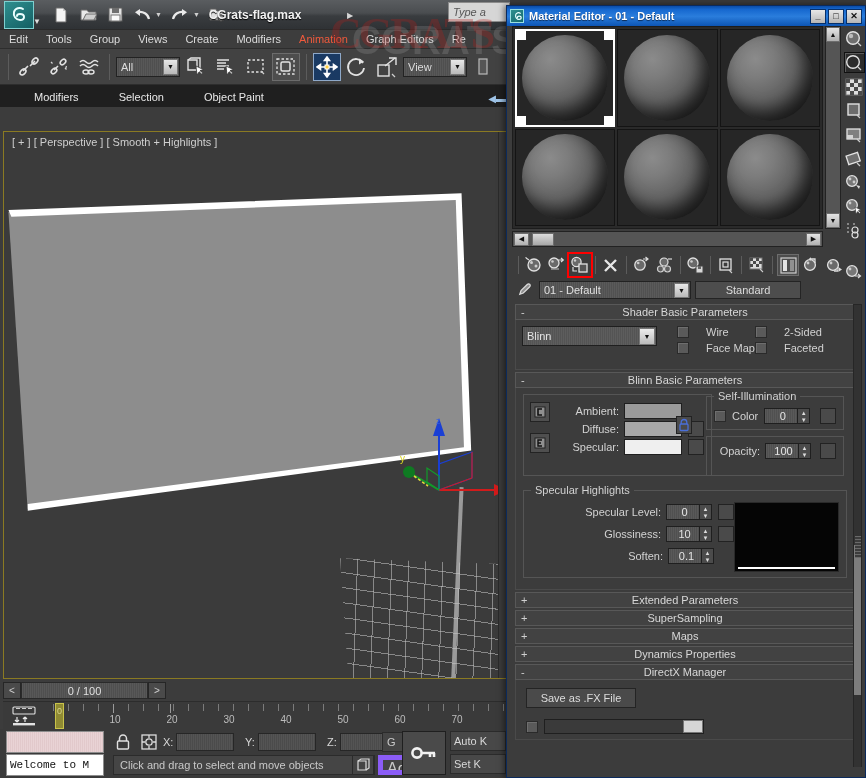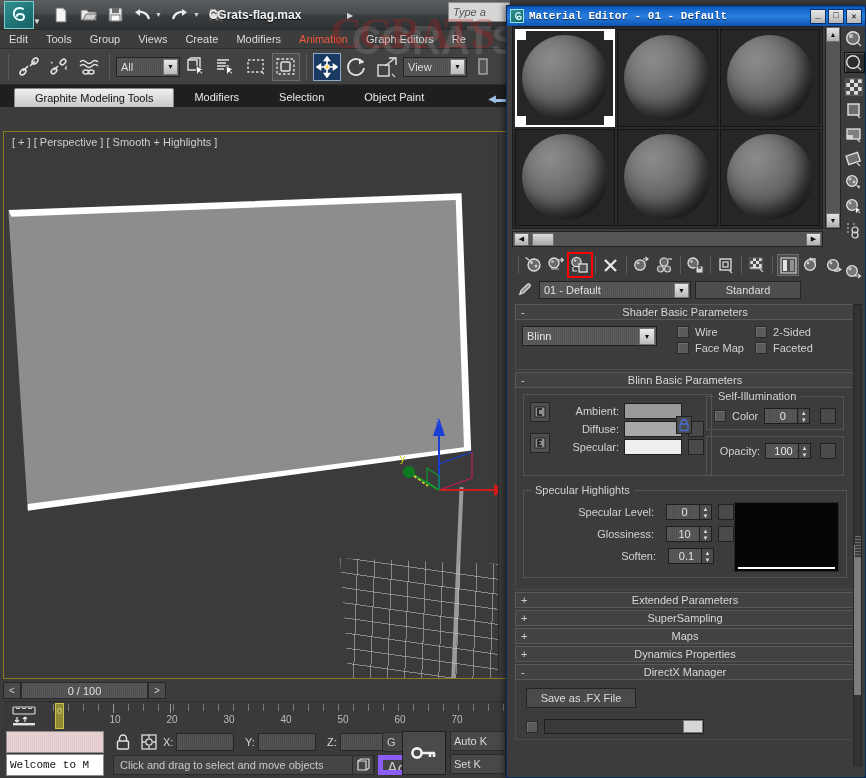--- a/index.html
+++ b/index.html
@@ -259,21 +259,21 @@
   #mtl-editor {
     position:absolute; left:506px; top:5px; width:360px; height:773px;
     background:#3c3c3c;
     border:1px solid #0b2a5c;
     box-shadow:-2px 0 6px rgba(0,0,0,.5);
     overflow:hidden;
   }
   .me-titlebar {
     height:20px;
     background:linear-gradient(to bottom,#0a4ca8 0%,#1668cf 18%,#2a7ddc 52%,#0d55b4 100%);
-    display:flex; align-items:center; padding-left:3px;font-family:Liberation Mono, monospace;
+    display:flex; align-items:center; padding-left:3px;
   }
   .me-ico {
     width:14px;height:14px;
     background:linear-gradient(145deg,#2f8f8f,#14696d);
     border:1px solid #9ae0e0; color:#eaffff; font-size:9px;
     display:flex;align-items:center;justify-content:center; font-weight:bold;
   }
   .me-title { color:#fff; font-weight:bold; font-size:11px; margin-left:5px; text-shadow:0 1px 1px #0a2a55;}
   .me-wbtns { margin-left:auto; display:flex; gap:2px; padding-right:3px;}
   .me-wbtn {
@@ -394,21 +394,21 @@
     background-image: repeating-linear-gradient(90deg,#5d5d5d 0 1px,#545454 1px 2px);
   }
   .shader-combo .arw {
     width:16px;height:17px;margin:1px;background:linear-gradient(#ededed,#bbb);
     border:1px solid #777;color:#111;font-size:7px;display:flex;align-items:center;justify-content:center;
   }
   .chk {
     width:12px;height:12px;background:#5a5a5a;border:1px solid #2a2a2a; display:inline-block;
     box-shadow: inset 1px 1px 0 rgba(255,255,255,.12);
   }
-  .chk-lbl { color:#d2d2d2; font-size:11px; margin-left:6px;}
+  .chk-lbl { color:#d2d2d2; font-size:11px; margin-left:17px;}
 
   fieldset.grp {
     border:1px solid #555; margin:0; padding:6px 7px 7px 7px; position:relative;
   }
   fieldset.grp legend { color:#d2d2d2; font-size:11px; padding:0 4px; }
 
   .swatch-row { display:flex; align-items:center; margin:2px 0;}
   .sw-lbl { color:#d2d2d2;font-size:11px; width:62px; text-align:right; margin-right:5px;}
   .swatch { width:58px;height:16px; border:1px solid #1f1f1f; }
   .map-btn { width:16px;height:16px; background:#4a4a4a;border:1px solid #222; margin-left:6px;}
@@ -421,21 +421,21 @@
   .spin .fld {
     width:34px;height:16px;background:#555;border:1px solid #1f1f1f;
     color:#e4e4e4;font-size:11px; padding-left:3px; line-height:14px;
     background-image: repeating-linear-gradient(90deg,#595959 0 1px,#505050 1px 2px);
   }
   .spin .arrows {
     width:12px;height:16px;background:#4b4b4b;border:1px solid #1f1f1f;border-left:none;
     display:flex;flex-direction:column; color:#ddd; font-size:6px;
     align-items:center; justify-content:space-around;
   }
-  .sp-lbl { color:#d2d2d2;font-size:11px; margin-right:12px;}
+  .sp-lbl { color:#d2d2d2;font-size:11px; margin-right:5px;}
 
   .preview-box {
     width:105px;height:70px;background:#050505;border:1px solid #2a2a2a;
     position:relative;
   }
   .preview-box .hiline { position:absolute;left:3px;right:3px;bottom:2px;height:2px;background:#fff;}
 
   .fx-btn {
     width:110px;height:20px;background:#4a4a4a;border:1px solid #242424;
     color:#dcdcdc;font-size:11px;display:flex;align-items:center;justify-content:center;
@@ -608,21 +608,20 @@
       <span class="arw">▼</span>
     </div>
     <div class="tb-btn">
       <svg width="16" height="20" viewBox="0 0 16 20">
           <rect x="4" y="2" width="8" height="15" stroke="#b9b9b9" stroke-width="1.2" fill="#555"></rect>
         </svg>
     </div>
   </div>
 
   <div class="ribbon-tabs">
-    <div class="r-tab active">Graphite Modeling Tools</div>
     <div class="r-tab">Modifiers</div>
     <div class="r-tab">Selection</div>
     <div class="r-tab">Object Paint</div>
     <div class="r-tab-more">◀▬</div>
   </div>
 
   <div class="viewport">
     <div class="vp-plane"></div>
     <div class="vp-plane-outline"></div>
     <div class="vp-pole"></div>

